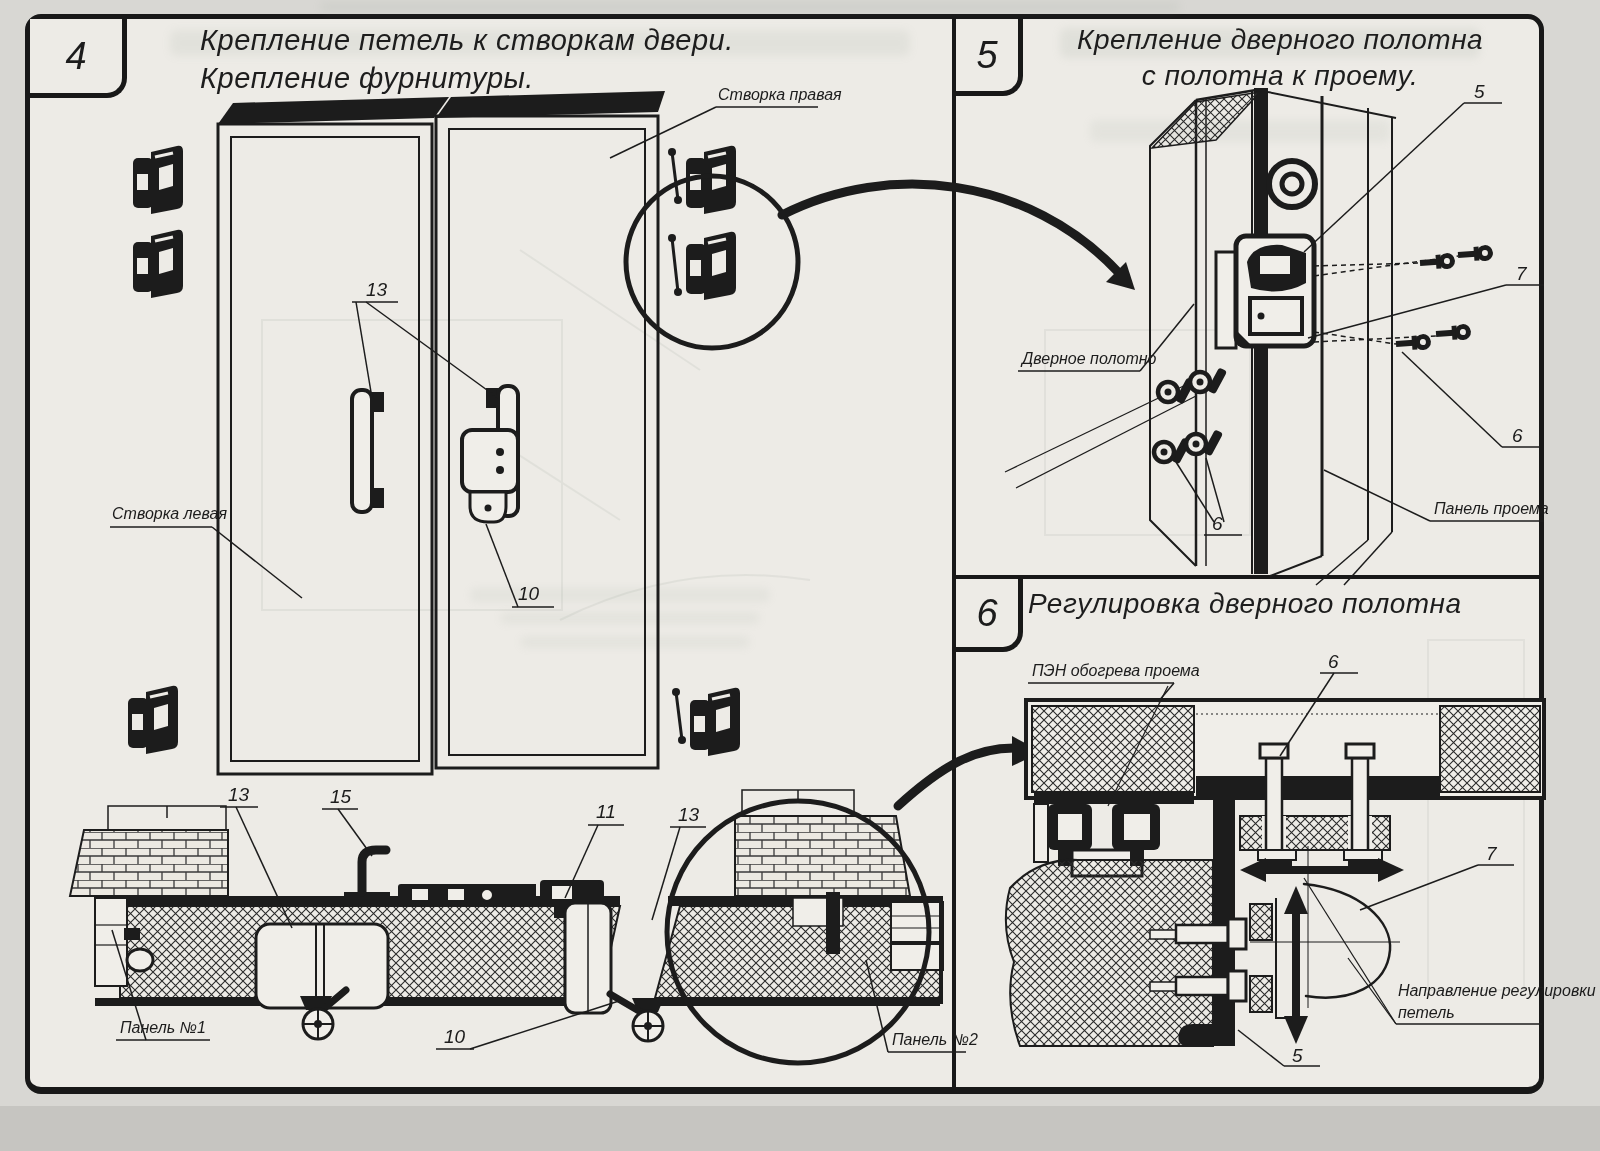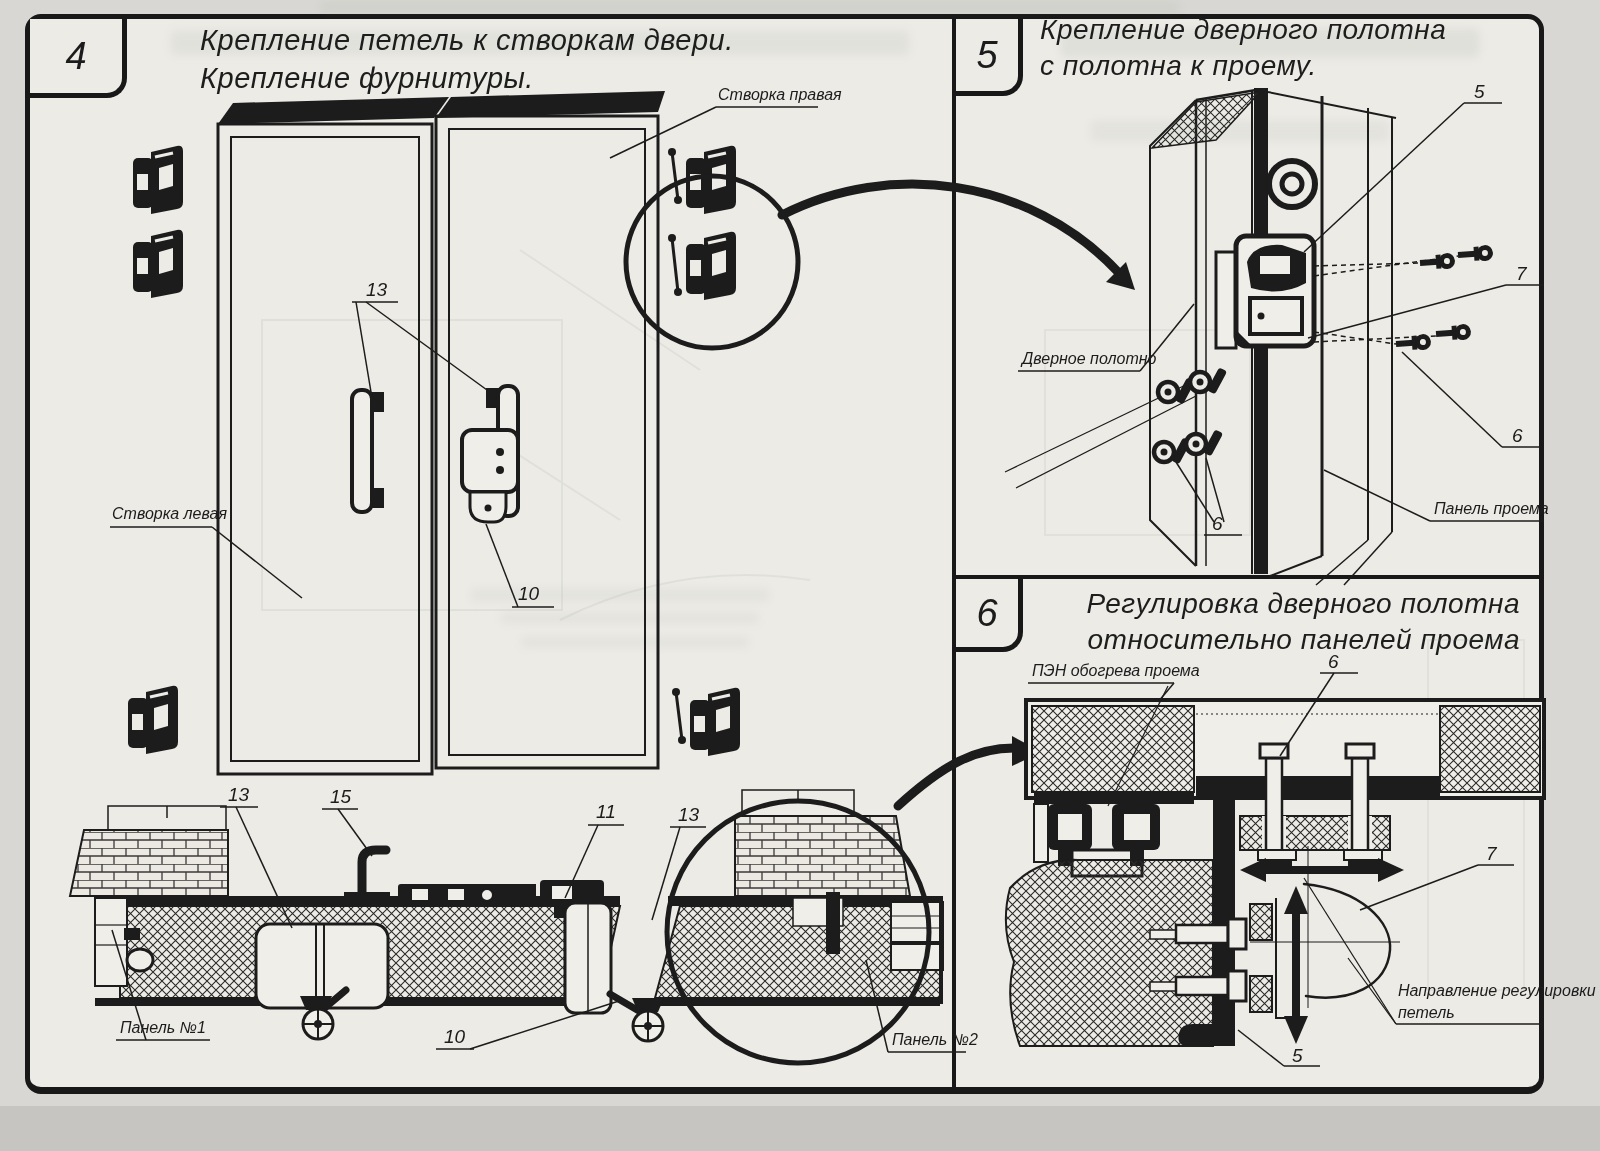--- a/index.html
+++ b/index.html
@@ -12,22 +12,22 @@
   .divv{position:absolute;left:952px;top:18px;width:4px;height:1072px;background:#181818;}
   .divh{position:absolute;left:955px;top:575px;width:586px;height:4px;background:#181818;}
   .tab{position:absolute;background:#edebe6;border-right:5px solid #181818;border-bottom:5px solid #181818;
        border-radius:0 0 20px 0;display:flex;align-items:center;justify-content:center;
        font-style:italic;font-size:38px;color:#1c1c1c;}
   .tab4{left:30px;top:19px;width:92px;height:74px;}
   .tab5{left:956px;top:19px;width:62px;height:72px;}
   .tab6{left:956px;top:579px;width:62px;height:68px;}
   .title{position:absolute;font-style:italic;color:#1d1d1d;line-height:1.3;letter-spacing:.5px;}
   .t4{left:200px;top:22px;font-size:29px;}
-  .t5{left:1040px;top:12px;width:480px;text-align:left;font-size:28px;}
-  .t6{left:1028px;top:586px;width:492px;text-align:right;font-size:28px;}
+  .t5{left:1040px;top:22px;width:480px;text-align:center;font-size:28px;}
+  .t6{left:1028px;top:586px;width:492px;text-align:left;font-size:28px;}
   .ghost{position:absolute;background:#93a093;filter:blur(4px);opacity:.12;border-radius:6px;}
   svg.art{position:absolute;left:0;top:0;}
   svg .ln{stroke:#1c1c1c;fill:none;}
   svg .lc{stroke-linecap:round;stroke-linejoin:round;}
   svg .ink{fill:#1c1c1c;stroke:none;}
   svg .paper{fill:#f0eee9;}
   svg .dash{stroke:#1c1c1c;fill:none;stroke-width:1.5;stroke-dasharray:5 4;}
   svg text{font-family:"Liberation Sans",sans-serif;font-style:italic;fill:#1c1c1c;}
   svg .co{font-size:19px;}
   svg .lb{font-size:16px;}
@@ -64,21 +64,20 @@
   <div class="title t4">
     <div>Крепление петель к створкам двери.</div>
     <div>Крепление фурнитуры.</div>
   </div>
   <div class="title t5">
     <div>Крепление дверного полотна</div>
     <div>с полотна к проему.</div>
   </div>
   <div class="title t6">
     <div>Регулировка дверного полотна</div>
-    <div>относительно панелей проема</div>
   </div>
 
   <svg class="art" width="1600" height="1151" viewBox="0 0 1600 1151">
     <defs>
       <pattern id="xh" width="9" height="9" patternUnits="userSpaceOnUse">
         <path d="M0 9 L9 0 M0 0 L9 9" stroke="#2b2b2b" stroke-width="1.1"></path>
       </pattern>
       <pattern id="br" width="24" height="16" patternUnits="userSpaceOnUse">
         <rect width="24" height="16" fill="#ece9e2"></rect>
         <path d="M0 0H24 M0 8H24 M6 0V8 M18 8V16" stroke="#3a3a3a" stroke-width="1.3" fill="none"></path>

